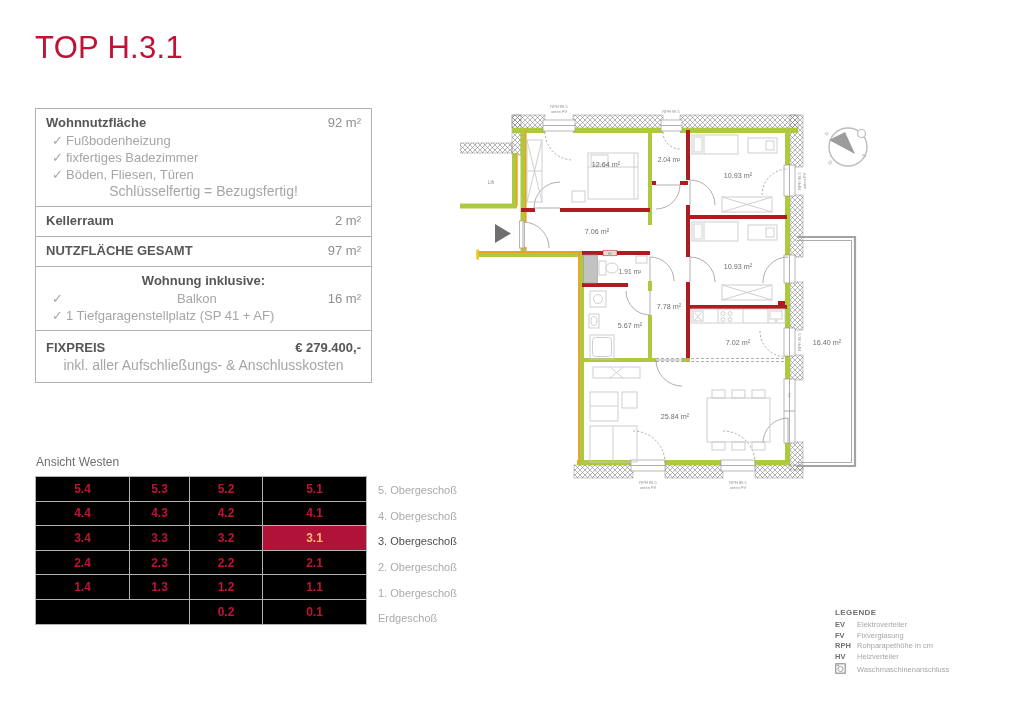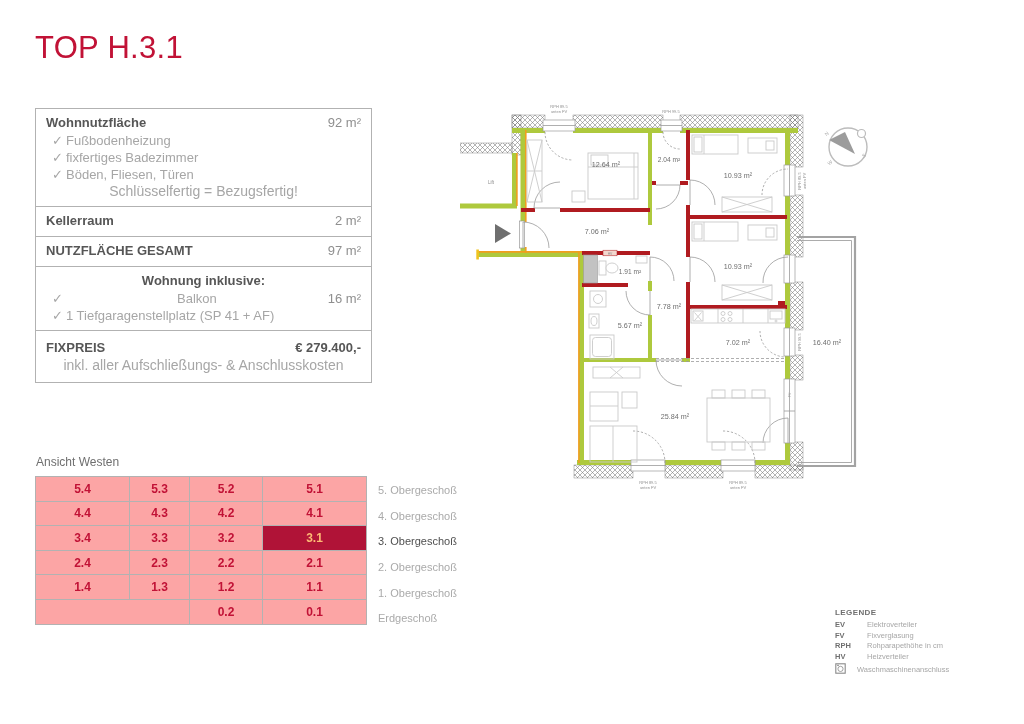--- a/index.html
+++ b/index.html
@@ -20,31 +20,31 @@
   .feat{color:#a6a6a6;font-size:13px;line-height:17px;display:flex;}
   .chk{width:20px;padding-left:3px;flex:none;color:#a6a6a6;}
   .note{color:#a6a6a6;font-size:14px;line-height:17px;}
   .price .val{font-weight:bold;color:#565656;}
   .price{padding-top:7px;padding-bottom:8px;}
 
   
   .ansicht{position:absolute;left:36px;top:455px;font-size:12px;color:#6f6f6f;}
   table.units{position:absolute;left:35px;top:476px;border-collapse:collapse;}
   table.units td{border:1px solid #b2b2b2;text-align:center;font-size:12px;
-    font-weight:bold;color:#c11236;height:24.6px;padding:0;background:#fca5a5;}
+    font-weight:bold;color:#c11236;height:24.6px;padding:0;background:#000000;}
   table.units td.hl{background:#b01337;color:#fdba74;}
   .floors{position:absolute;left:378px;top:477px;}
   .floors div{height:25.7px;display:flex;align-items:center;font-size:11px;color:#aaa;}
   .floors div.active{color:#4f4f4f;}
 
   
   .legend{position:absolute;left:835px;top:596px;margin-top:12px;}
   .ltitle{font-size:8px;font-weight:bold;color:#6f6f6f;letter-spacing:.4px;margin-bottom:4px;}
   .lrow{display:flex;align-items:center;margin-bottom:2.2px;font-size:7.5px;line-height:8.5px;}
-  .lkey{width:32px;font-weight:bold;color:#6f6f6f;flex:none;}
+  .lkey{width:22px;font-weight:bold;color:#6f6f6f;flex:none;}
   .llabel{color:#a7a7a7;}
   .licon{width:22px;flex:none;}
 
   .plan{position:absolute;left:460px;top:95px;}
   .rlabel{font-size:7.2px;fill:#6e6e6e;font-weight:500;text-anchor:middle;}
   .rlabel.sm{font-size:6.6px;}
   .ann{font-size:4px;fill:#909090;text-anchor:middle;}
   .ann2{font-size:4.5px;fill:#8a8a8a;text-anchor:middle;}
   .cl{font-size:5px;fill:#a8a8a8;text-anchor:middle;}
   .furn{stroke:#c9c9c9;stroke-width:.9;fill:none;}

